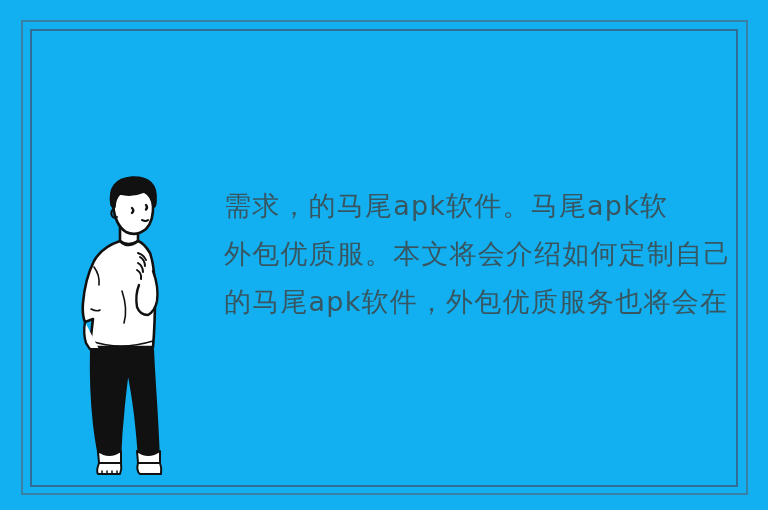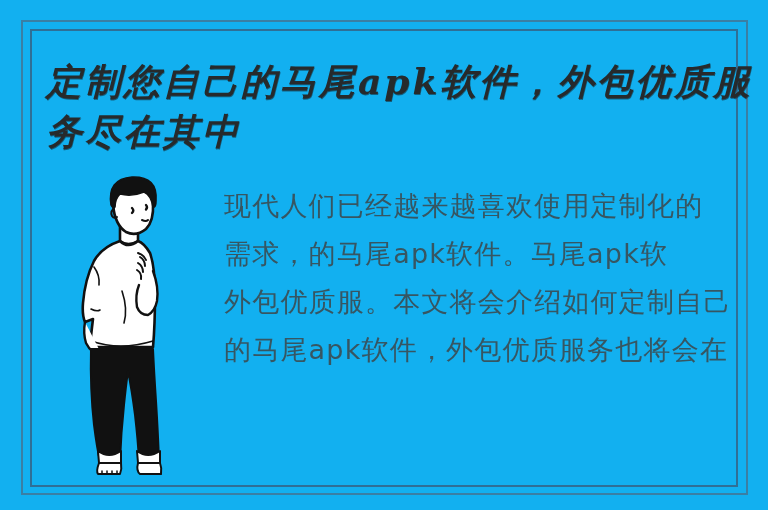--- a/index.html
+++ b/index.html
@@ -93,24 +93,20 @@
   }
 </style>
 </head>
 <body>
 
 <div id="canvas">
 
   <div class="frame-outer"></div>
   <div class="frame-inner"></div>
 
-  <div class="title-block">
-    <div class="title-line">定制您自己的马尾apk软件，外包优质服</div>
-    <div class="title-line">务尽在其中</div>
-  </div>
 
   <div class="figure-wrap">
     <svg viewBox="0 0 150 300" xmlns="http://www.w3.org/2000/svg">
       <g fill="none" stroke="#111111" stroke-width="2.6" stroke-linecap="round" stroke-linejoin="round">
 
         <path d="M62 50 L62 66 Q70 72 80 66 L80 46" fill="#ffffff"></path>
 
         <path d="M55 30 Q55 8 74 7 Q94 7 95 28 Q96 46 88 54 Q78 62 68 57 Q57 50 55 30 Z" fill="#ffffff"></path>
 
         <path d="M53 30 Q49 4 74 2 Q100 1 98 26 Q98 33 95 32 Q93 20 86 17
@@ -172,19 +168,18 @@
 
         <path d="M41 288 Q38 296 40 299 L62 299 Q64 294 63 288 Z" fill="#ffffff" stroke="#111111" stroke-width="2"></path>
         <path d="M80 288 Q78 296 82 299 L103 299 Q104 293 102 288 Z" fill="#ffffff" stroke="#111111" stroke-width="2"></path>
 
         <path d="M44 296 l0 3 M49 296 l0 3 M54 296 l0 3 M59 296 l0 3" stroke-width="1.5"></path>
       </g>
     </svg>
   </div>
 
   <div class="body-block">
-    <div class="body-line">现代人们已经越来越喜欢使用定制化的</div>
     <div class="body-line">需求，的马尾apk软件。马尾apk软</div>
     <div class="body-line">外包优质服。本文将会介绍如何定制自己</div>
     <div class="body-line">的马尾apk软件，外包优质服务也将会在</div>
   </div>
 
 </div>
 
 </body></html>

